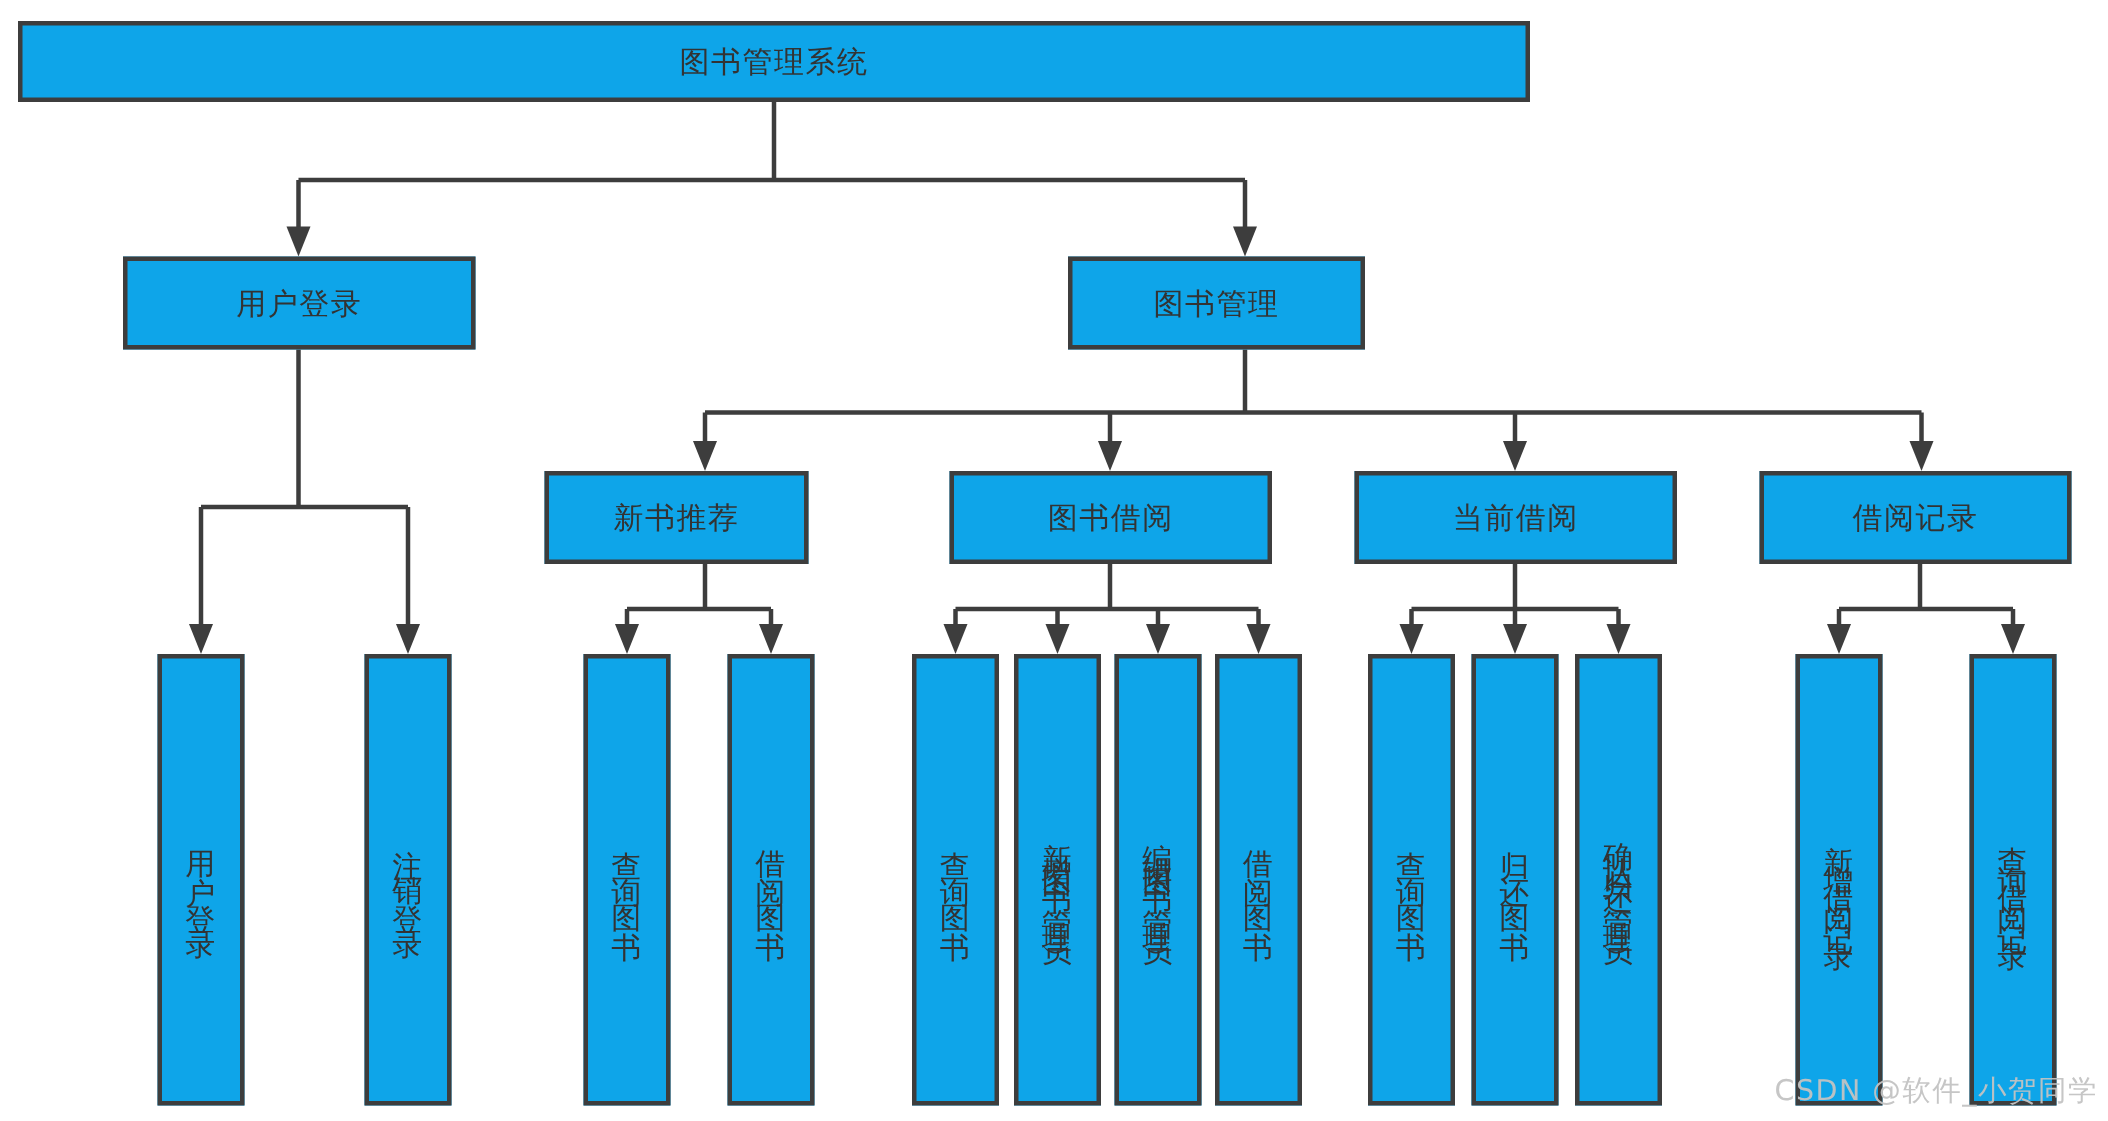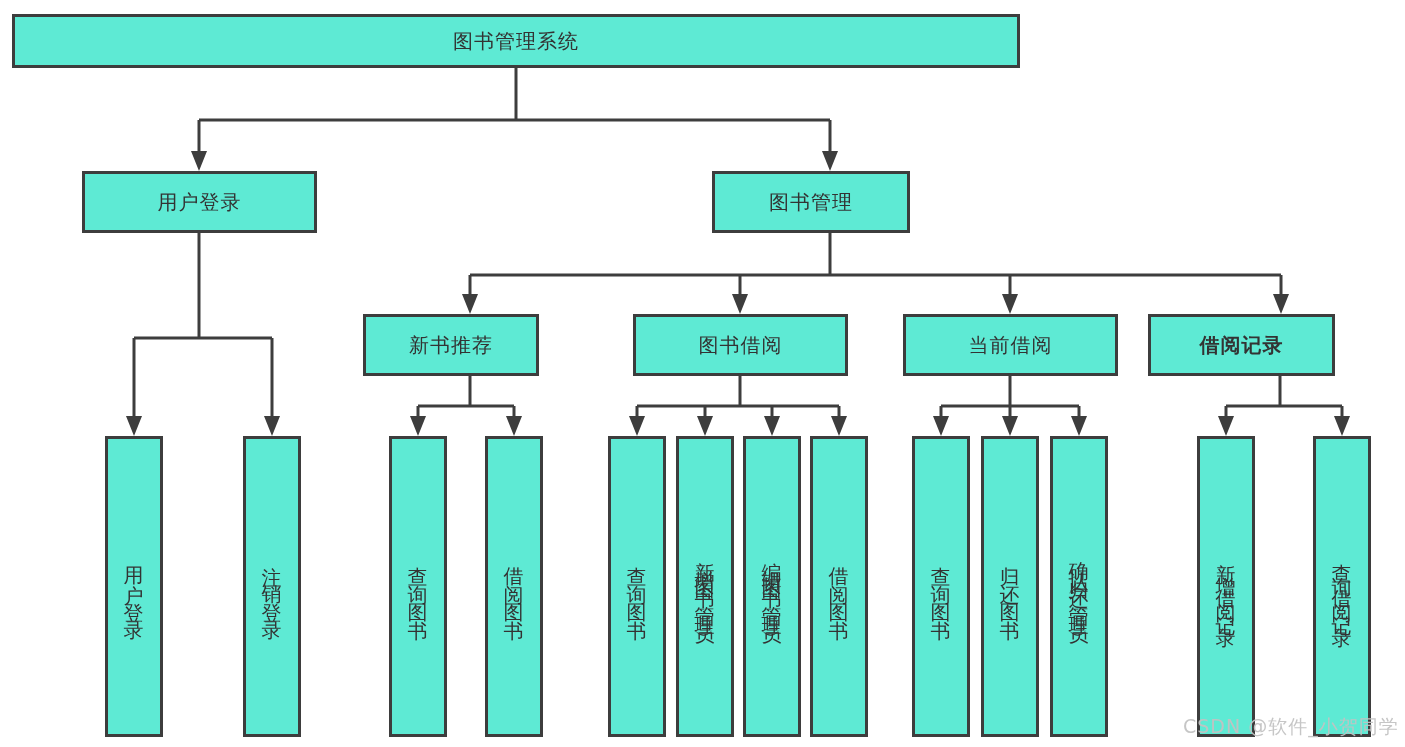--- a/index.html
+++ b/index.html
@@ -7,21 +7,21 @@
   #canvas{
     position:relative;
     width:1405px;height:747px;
     background:#ffffff;
     overflow:hidden;
   }
   #wires{position:absolute;left:0;top:0;z-index:0;}
   .node{
     position:absolute;
     box-sizing:border-box;
-    background:#5eead4;
+    background:#0ea5e9;
     border:3px solid #3d3d3d;
     color:#333333;
     display:flex;align-items:center;justify-content:center;
     font-size:20px;
     letter-spacing:1px;
     z-index:1;
   }
   .h-node{height:62px;}
   .root-node{height:54px;font-size:20px;}
   .leaf{
@@ -138,21 +138,21 @@
 
   <div class="node h-node" style="left:363px;top:314px;width:176px;">
     <span>新书推荐</span>
   </div>
   <div class="node h-node" style="left:903px;top:314px;width:215px;">
     <span>当前借阅</span>
   </div>
   <div class="node h-node" style="left:633px;top:314px;width:215px;">
     <span>图书借阅</span>
   </div>
-  <div class="node h-node" style="left:1148px;top:314px;width:187px;font-weight:bold;">
+  <div class="node h-node" style="left:1173px;top:314px;width:208px;">
     <span>借阅记录</span>
   </div>
 
   <div class="node leaf ls-lg" style="left:105px;">
     <span class="vtext">用户登录</span>
   </div>
   <div class="node leaf ls-lg" style="left:243px;">
     <span class="vtext">注销登录</span>
   </div>
 

